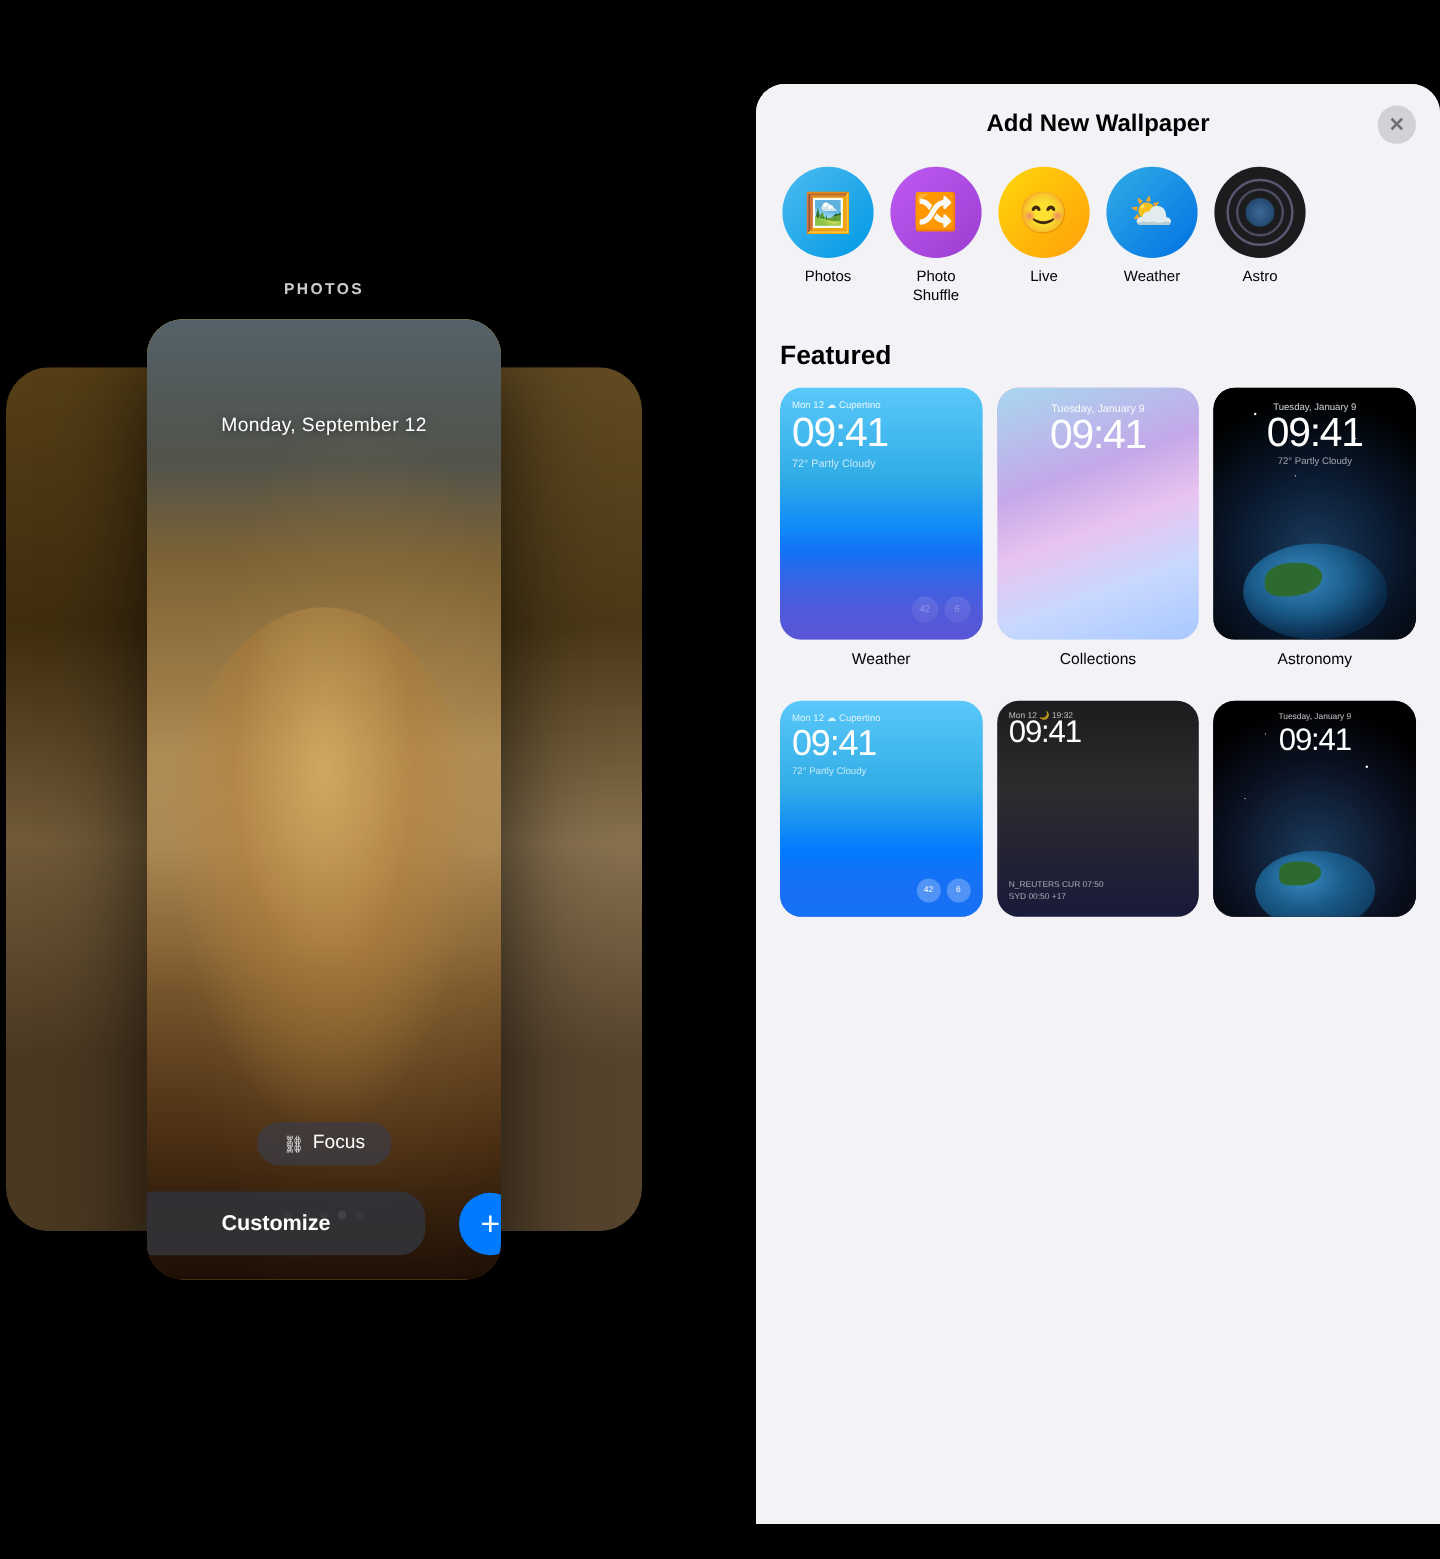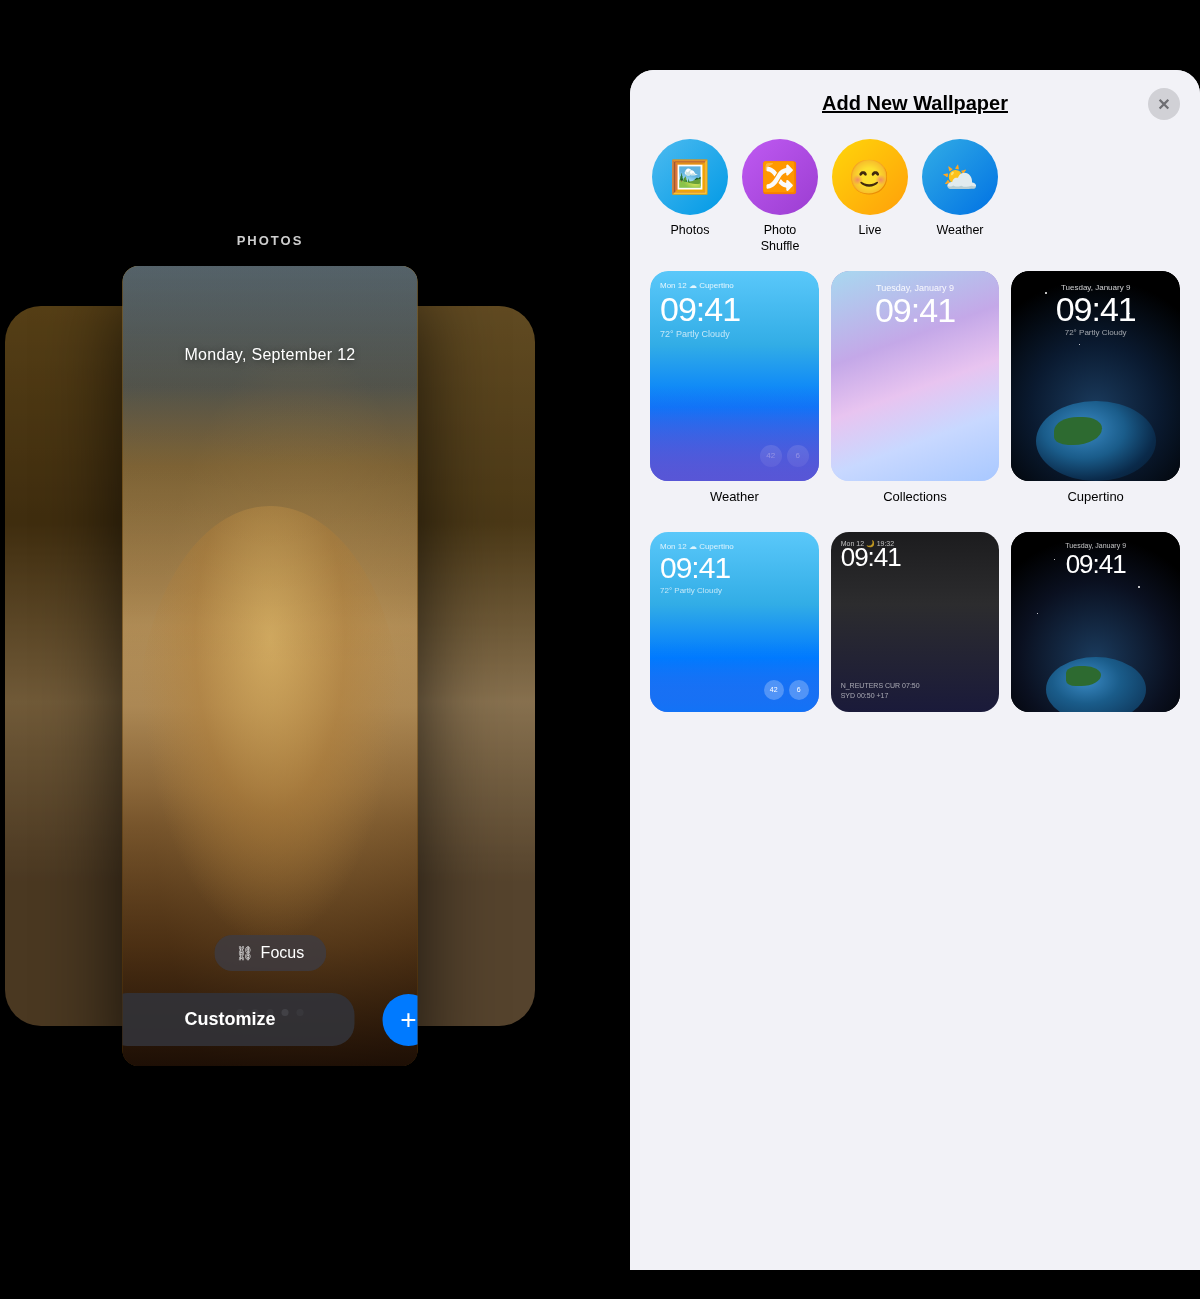--- a/index.html
+++ b/index.html
@@ -64,24 +64,24 @@
       opacity: 0.7;
     }
 
     .phone-main {
       position: absolute;
       left: 50%;
       transform: translateX(-50%);
       top: 0;
       width: 295px;
       height: 800px;
-      border-radius: 16px;
+      border-radius: 30px;
       overflow: hidden;
       box-shadow: 0 30px 80px rgba(0,0,0,0.7);
-      background: #a16207;
+      background: #fde047;
     }
 
     .phone-bg {
       width: 100%;
       height: 100%;
       position: relative;
       background: linear-gradient(180deg, #8B6914 0%, #5a4010 30%, #3a2a0a 60%, #1a1005 100%);
     }
 
     
@@ -230,21 +230,20 @@
       box-shadow: -10px 0 40px rgba(0,0,0,0.3), 0 -5px 30px rgba(0,0,0,0.2);
     }
 
     .panel-header {
       display: flex;
       align-items: center;
       justify-content: center;
       padding: 22px 24px 16px;
       position: relative;
       background: #f2f2f7;
-      text-decoration: underline;
     }
 
     .panel-title {
       font-size: 20px;
       font-weight: 700;
       color: #000;
     }
 
     .close-btn {
       position: absolute;
@@ -667,25 +666,32 @@
       <span class="category-label">Live</span>
     </div>
 
     <div class="category-item">
       <div class="category-icon cat-weather">
         <span style="font-size:30px;">⛅</span>
       </div>
       <span class="category-label">Weather</span>
     </div>
 
+    <div class="category-item">
+      <div class="cat-astro-content">
+        <div class="astro-rings"></div>
+      </div>
+      <span class="category-label">Astro</span>
+    </div>
 
   </div>
 
   <div class="panel-scroll">
 
+    <div class="section-title">Featured</div>
 
     <div class="featured-grid">
 
       <div class="wallpaper-card">
         <div class="wallpaper-preview wp-weather">
           <div class="wp-weather-content">
             <div class="wp-small-text">Mon 12 ☁ Cupertino</div>
             <div class="wp-time-large">09:41</div>
             <div style="font-size:9px; color:rgba(255,255,255,0.7); margin-top:3px;">72° Partly Cloudy</div>
           </div>
@@ -719,21 +725,21 @@
             <div style="font-size:8px; color:rgba(255,255,255,0.6); text-align:center; margin-top:2px;">72° Partly Cloudy</div>
           </div>
           <div class="wp-earth">
             <div class="wp-earth-land"></div>
           </div>
 
           <div style="position:absolute; top:10%; left:20%; width:2px; height:2px; background:#fff; border-radius:50%;"></div>
           <div style="position:absolute; top:20%; left:70%; width:1px; height:1px; background:#fff; border-radius:50%;"></div>
           <div style="position:absolute; top:35%; left:40%; width:1px; height:1px; background:#fff; border-radius:50%;"></div>
         </div>
-        <div class="wallpaper-label">Cupertino</div>
+        <div class="wallpaper-label">Astronomy</div>
       </div>
 
     </div>
 
 
     <div class="weather-grid">
 
       <div class="weather-card wc-blue">
         <div class="wc-content">
           <div class="wc-small">Mon 12 ☁ Cupertino</div>

